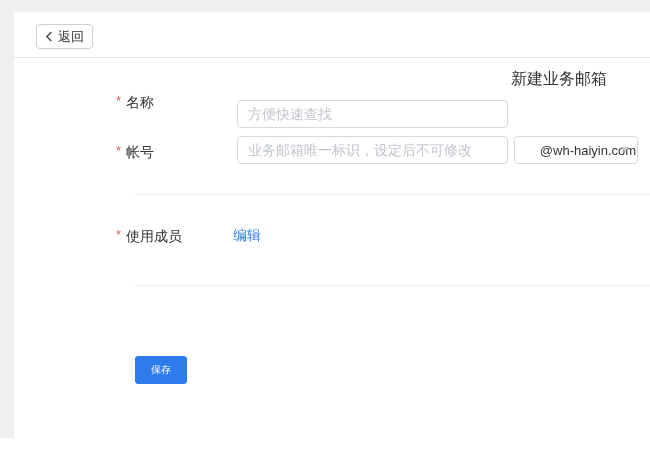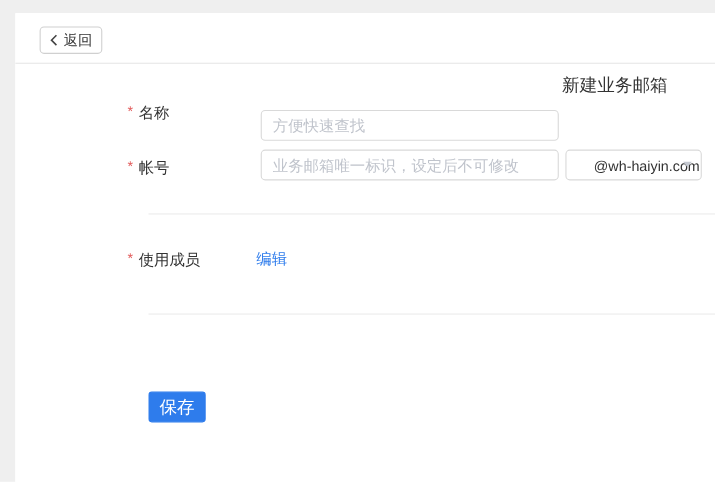--- a/index.html
+++ b/index.html
@@ -43,21 +43,21 @@
 
   .edit-link { position:absolute; left:219px; top:215px; font-size:14px;
     color:#2e7cec; text-decoration:none; cursor:pointer;font-family:Liberation Serif, serif; }
 
   .sec-divider { position:absolute; left:121px; width:515px; height:1px; background:#ebebeb; }
   .divider-1 { top:182px; }
   .divider-2 { top:273px; }
 
   .hint { position:absolute; left:121px; top:298px; font-size:13px; color:#999; white-space:nowrap; }
 
-  .btn { position:absolute; top:344px; height:28px; border-radius:3px; font-size:16px;
+  .btn { position:absolute; top:344px; height:28px; border-radius:3px; font-size:10px;
     cursor:pointer; display:flex; align-items:center; justify-content:center;
     font-family:"Liberation Sans","DejaVu Sans",sans-serif; }
   .btn-save { left:121px; width:52px; background:#2e7cec; border:1px solid #2e7cec; color:#fff; }
   .btn-cancel { left:184px; width:44px; background:#fff; border:1px solid #d9d9d9; color:#333; }
 </style>
 </head>
 <body>
 
 <div class="page">
   <div class="strip-top"></div>

